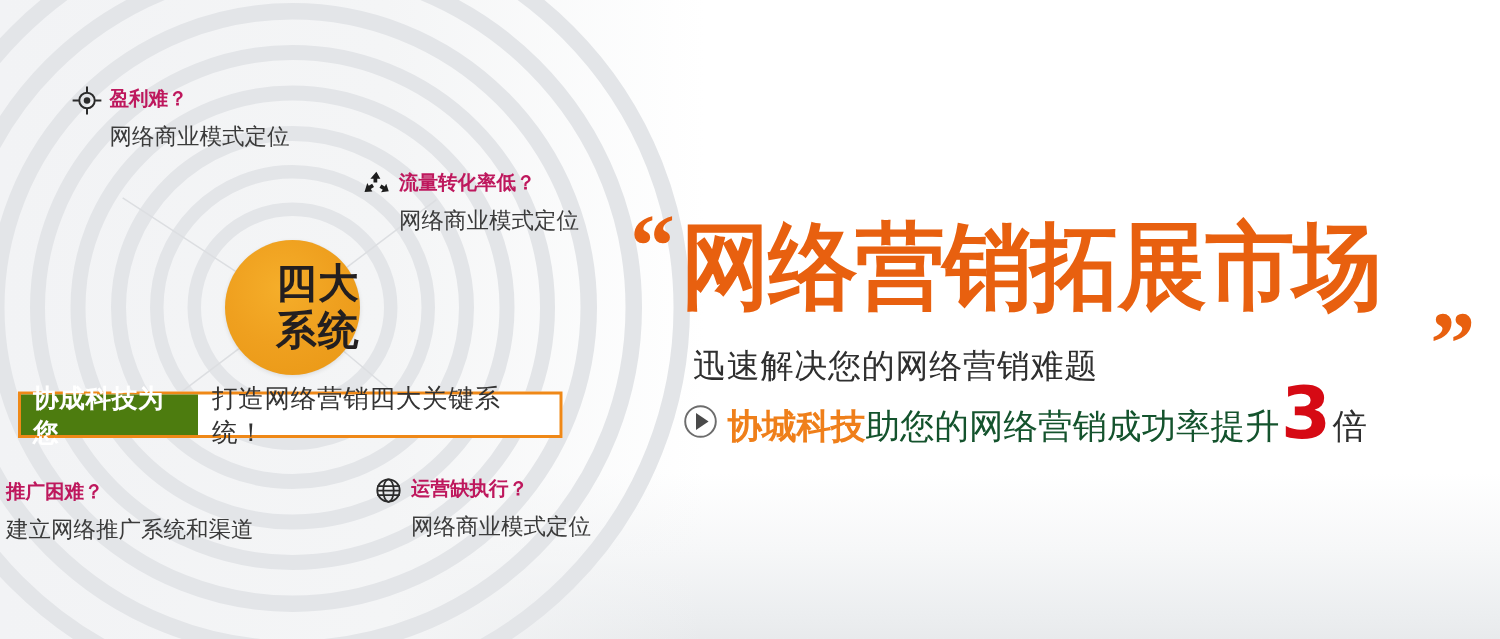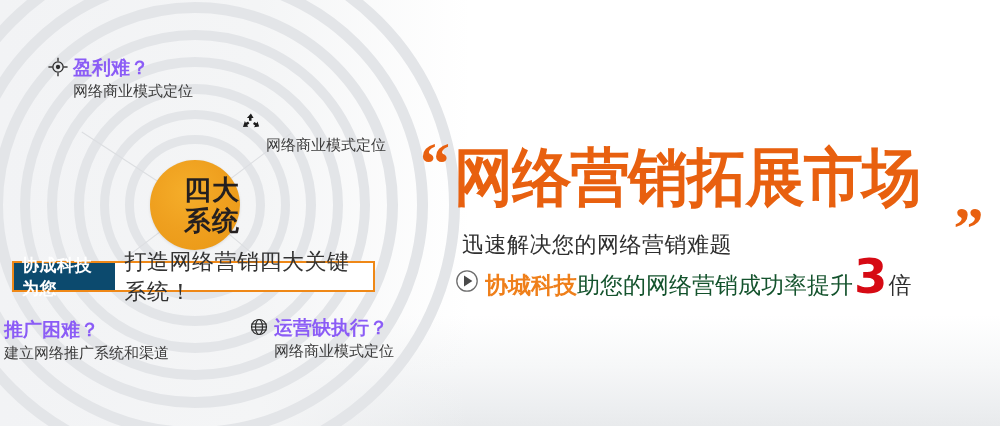--- a/index.html
+++ b/index.html
@@ -90,22 +90,22 @@
     align-items: center;
     white-space: nowrap;
   }
   .item-icon {
     width: 20px; height: 20px;
     margin-right: 5px;
     flex: 0 0 auto;
     display: block;
   }
   .item-title {
-    color: #8b5cf6;
-    font-size: 19px;
+    color: #be185d;
+    font-size: 13px;
     font-weight: bold;
     line-height: 22px;
     white-space: nowrap;
     font-family: "DejaVu Sans", "Liberation Sans", sans-serif;
   }
   .item-sub {
     color: #3b3b3b;
     font-size: 15px;
     line-height: 20px;
     margin-top: 3px;
@@ -127,33 +127,33 @@
     left: 12px; top: 261px;
     height: 31px;
     border: 2px solid #ef8817;
     box-sizing: border-box;
     display: flex;
     align-items: stretch;
     background: #ffffff;
     width: 363px;
   }
   .strip-left {
-    background: #0c4a6e;
+    background: #4d7c0f;
     color: #ffffff;
     font-size: 17px;
     font-weight: bold;
     display: flex;
     align-items: center;
     padding: 0 7px 0 8px;
     letter-spacing: 0.5px;
     font-family: "DejaVu Sans", "Liberation Sans", sans-serif;
   }
   .strip-right {
     color: #333333;
-    font-size: 22px;
+    font-size: 17px;
     display: flex;
     align-items: center;
     padding: 0 8px 0 9px;
     letter-spacing: 0.5px;
     font-family: "DejaVu Sans", "Liberation Sans", sans-serif;
   }
 
   
   .headline-wrap {
     position: absolute;
@@ -283,20 +283,21 @@
 
   <div class="item" id="item-traffic">
     <div class="item-head">
       <svg class="item-icon" viewBox="0 0 24 24">
         <g fill="#1d1d1d">
           <path d="M11.9 1.8 L15.1 7.3 L12.6 7.3 L12.6 10.4 L9.6 10.4 L9.6 7.3 L7.1 7.3 Z"></path>
           <path d="M2.4 17.9 L8.7 17.6 L7.4 15.5 L10 13.9 L8.5 11.3 L5.8 12.9 L4.6 10.7 Z"></path>
           <path d="M21.8 17.4 L15.6 18.2 L17 16.1 L14.4 14.5 L15.9 11.9 L18.6 13.6 L19.8 11.3 Z"></path>
         </g>
       </svg>
+      <span class="item-title">流量转化率低？</span>
     </div>
     <div class="item-sub">网络商业模式定位</div>
   </div>
 
   <div class="item" id="item-promo">
     <div class="item-head">
       <span class="item-title">推广困难？</span>
     </div>
     <div class="item-sub">建立网络推广系统和渠道</div>
   </div>

